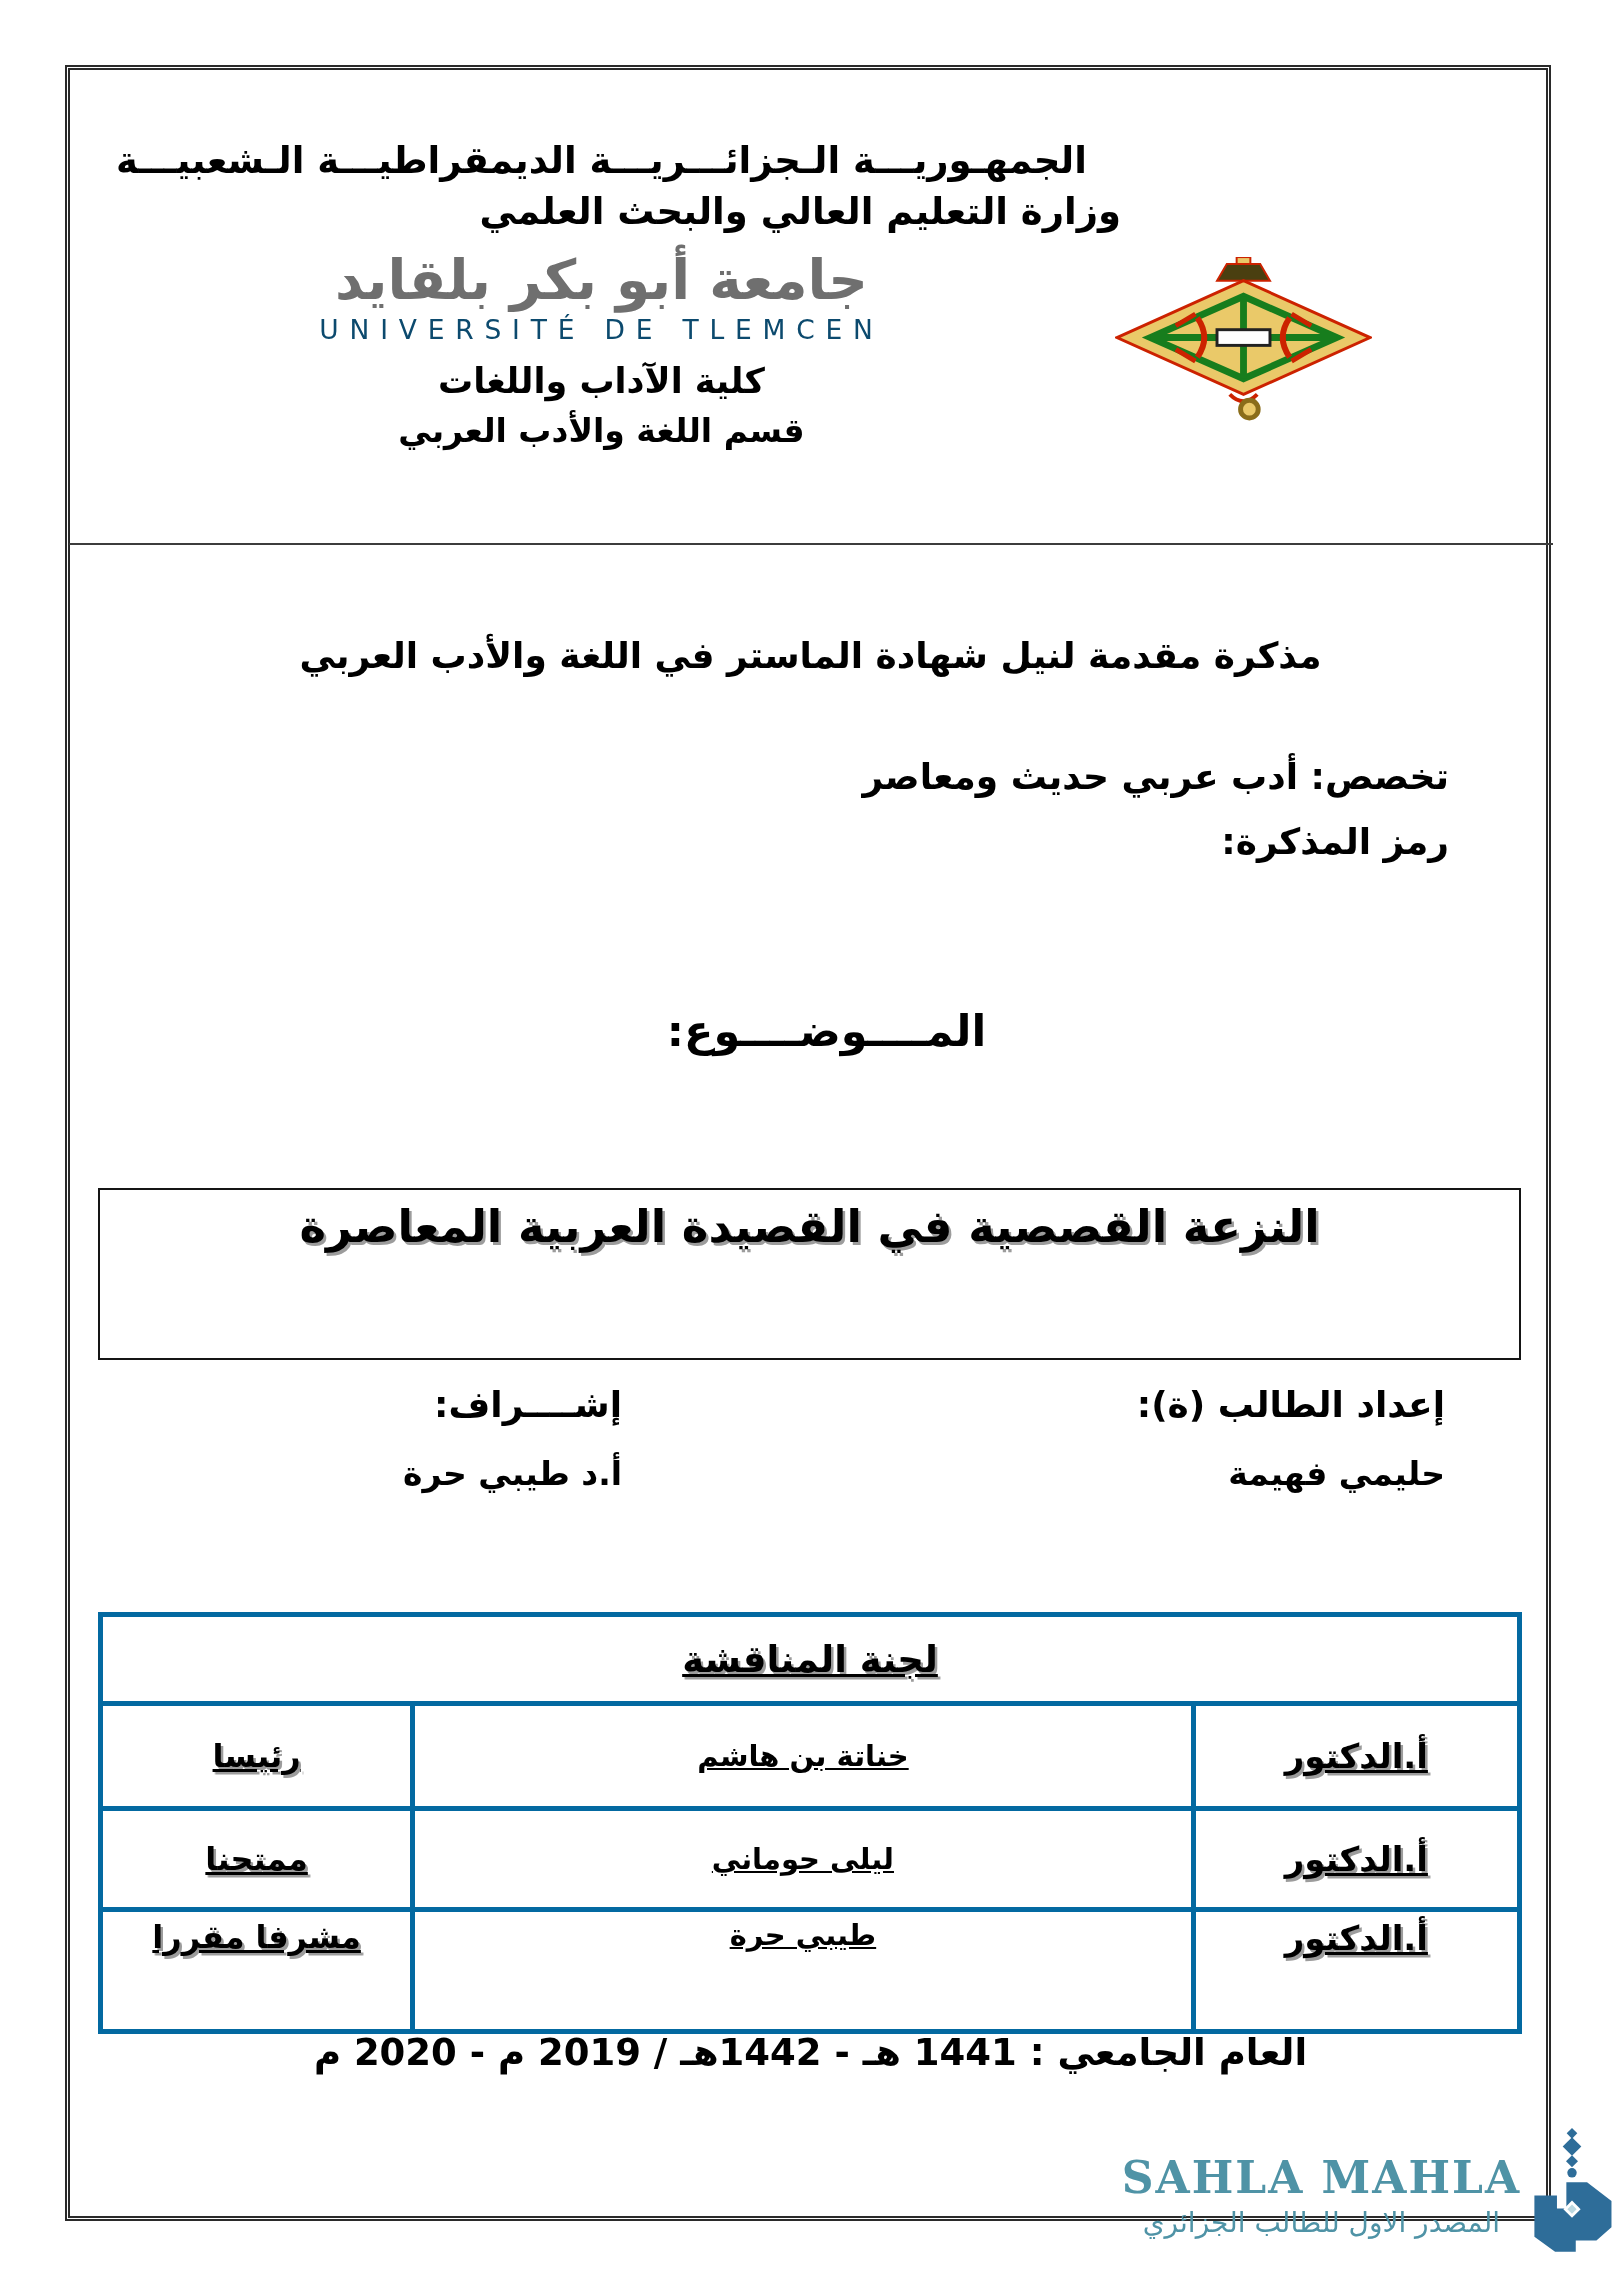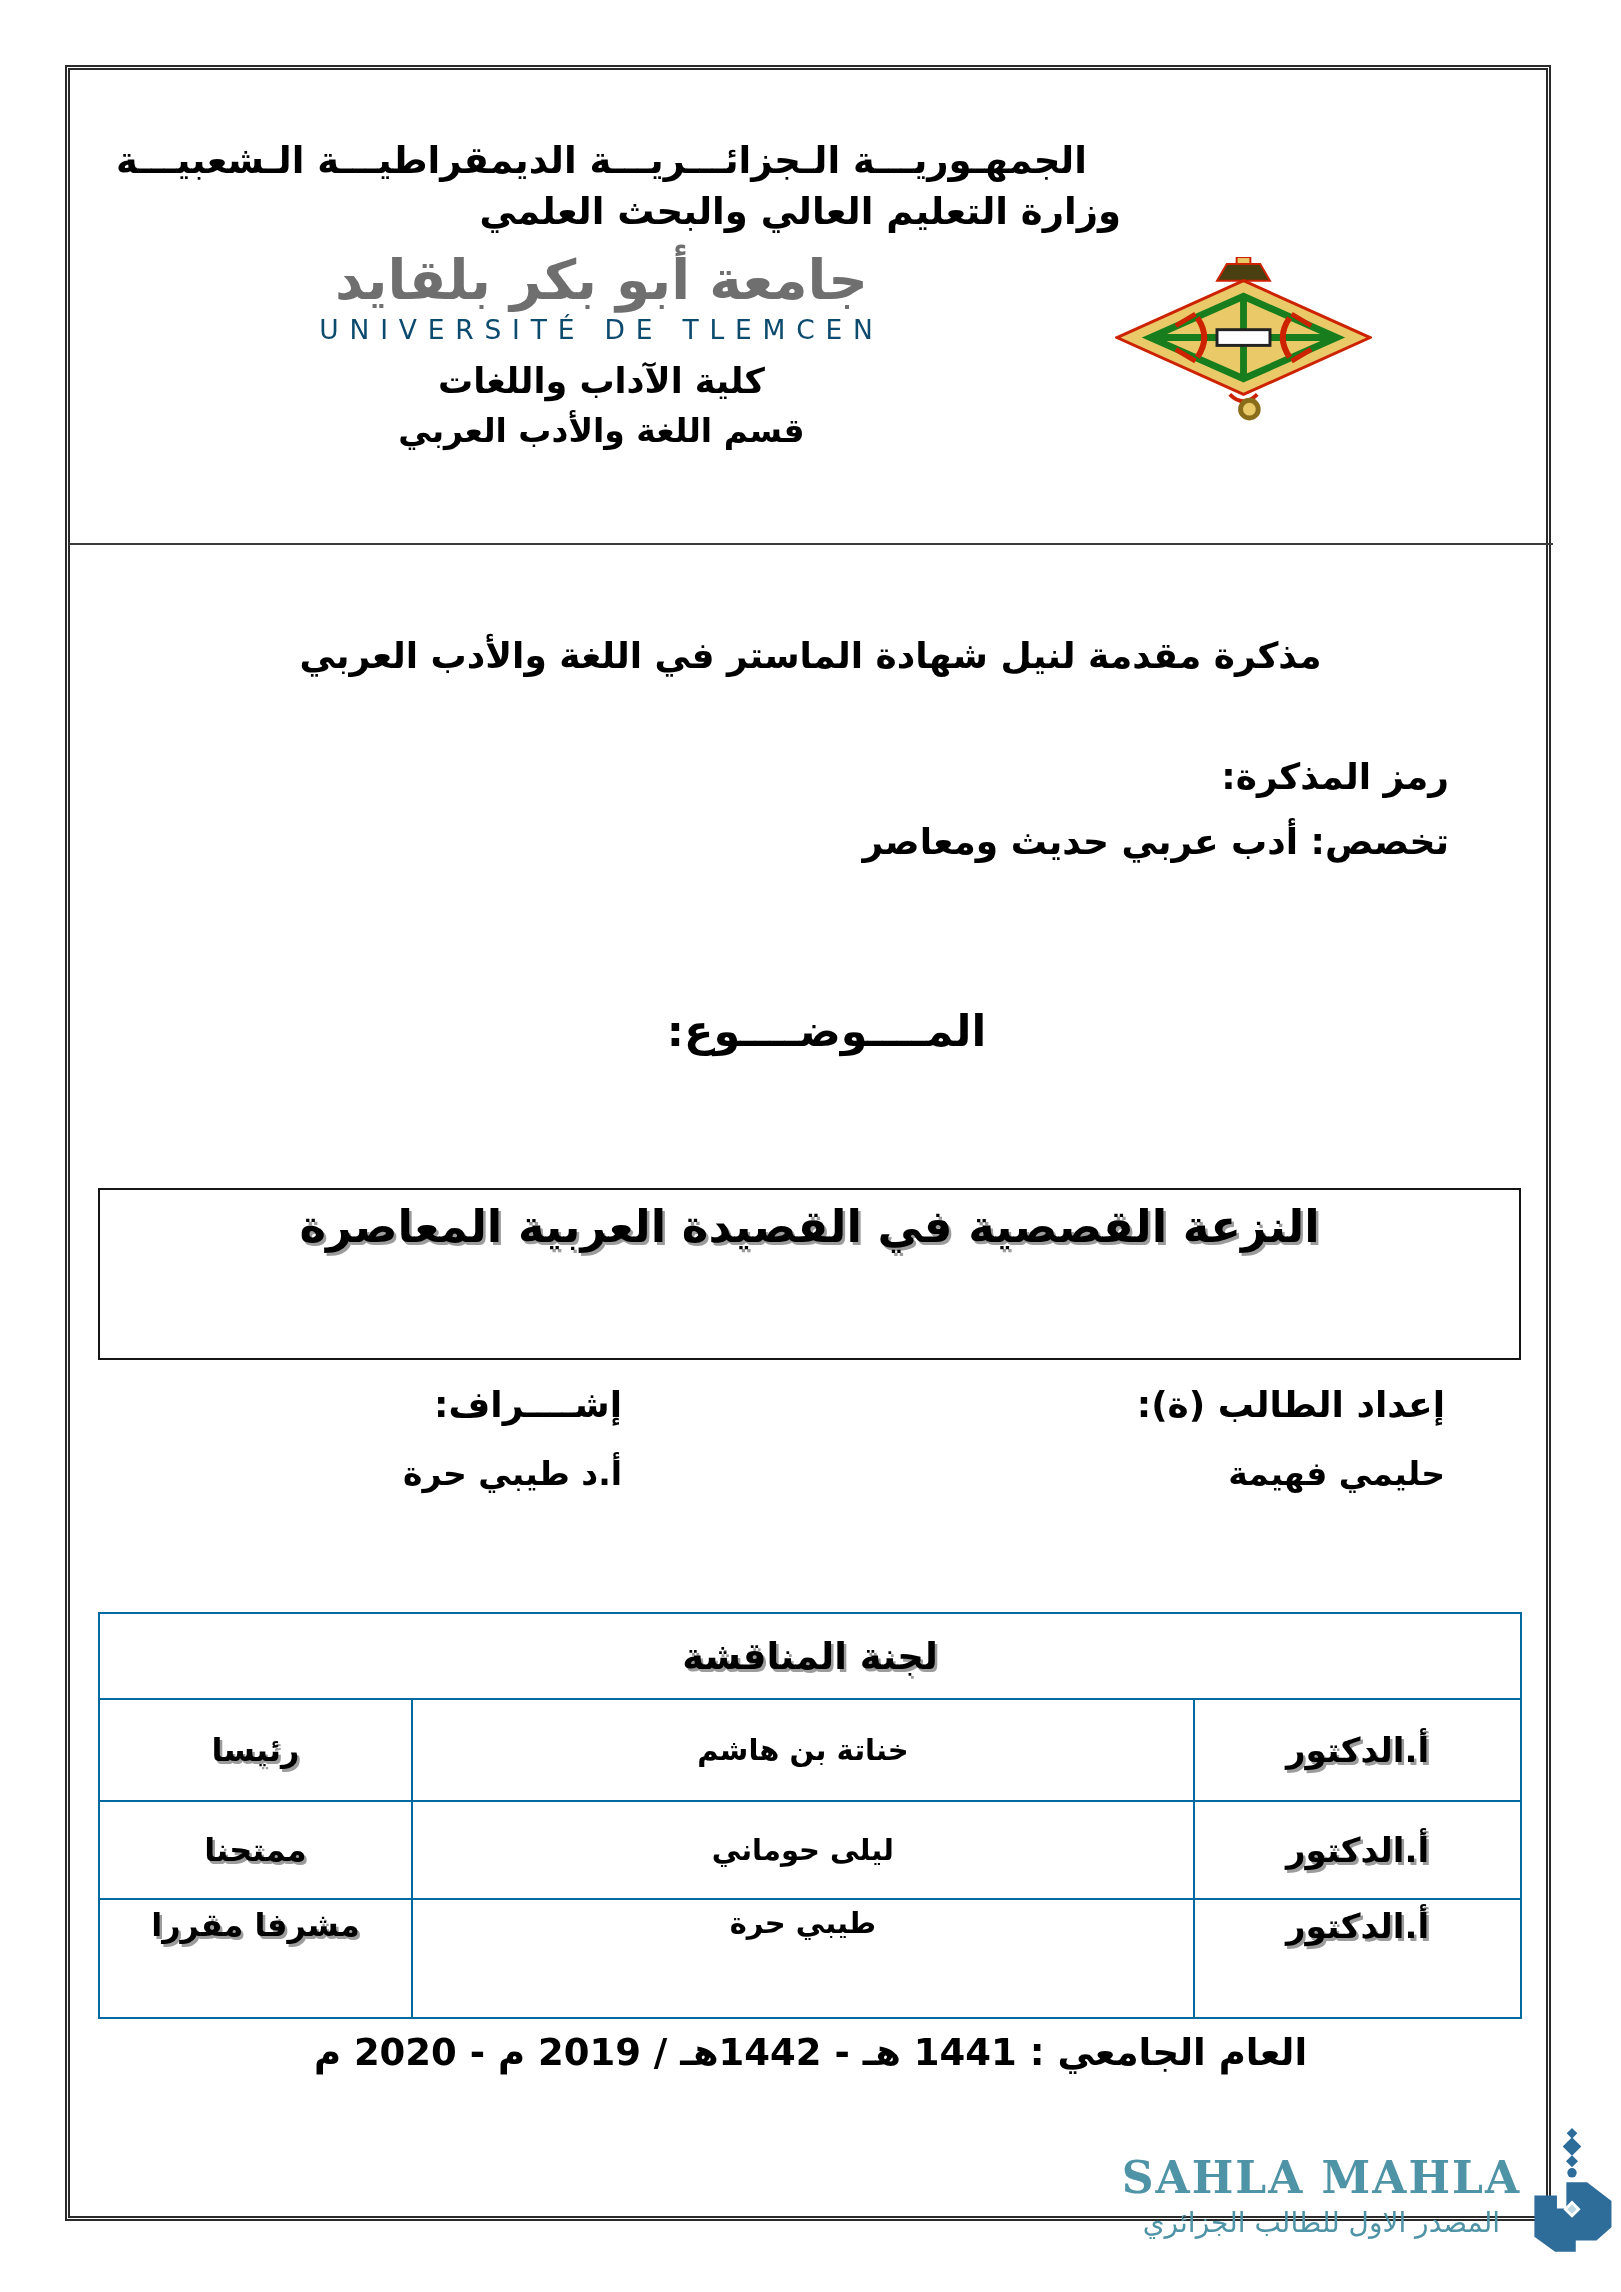--- a/index.html
+++ b/index.html
@@ -37,21 +37,21 @@
     border:2.9px solid #151515;box-sizing:border-box;}
   .subject-title{margin-top:9.8px;text-align:center;font-size:45px;font-weight:bold;}
 
   .prep-block{position:absolute;right:176px;top:1384px;text-align:right;}
   .sup-block{position:absolute;right:999px;top:1384px;text-align:right;}
   .person-label{font-size:36px;font-weight:bold;}
   .person-name{font-size:33px;font-weight:bold;margin-top:29px;}
 
   .committee-table{position:absolute;left:98px;top:1612px;width:1424px;
     border-collapse:collapse;direction:rtl;}
-  .committee-table th,.committee-table td{border:2px solid #0369a1;}
+  .committee-table th,.committee-table td{border:5px solid #0369a1;text-decoration:underline;}
   .committee-header{font-size:37px;font-weight:bold;height:82px;text-align:center;}
   .cell-title{font-size:34px;font-weight:bold;text-align:center;width:23%;}
   .cell-name{font-size:29px;font-weight:bold;text-align:center;width:55%;}
   .cell-role{font-size:32px;font-weight:bold;text-align:center;width:22%;border-radius:29px;}
   .row-1 td{height:98px;}
   .row-2 td{height:94px;}
   .row-3 td{height:110px;vertical-align:top;padding-top:6px;}
 
   .year-line{position:absolute;left:0;top:2031px;width:1621px;text-align:center;
     font-size:37px;font-weight:bold;}
@@ -91,22 +91,22 @@
     <path d="M117 140 q14 14 28 0" fill="none" stroke="#cc2200" stroke-width="4"></path>
     <circle cx="137" cy="155" r="9" style="fill:var(--emblem-gold,#eac969)" stroke="#8a6d1a" stroke-width="5"></circle>
   </svg>
 </div>
 
 <div class="divider"></div>
 
 <div class="memoir-line rtl">مذكرة مقدمة لنيل شهادة الماستر في اللغة والأدب العربي</div>
 
 <div class="spec-block rtl">
+  <div>تخصص: أدب عربي حديث ومعاصر</div>
   <div>رمز المذكرة:</div>
-  <div>تخصص: أدب عربي حديث ومعاصر</div>
 </div>
 
 <div class="subject-label rtl">المــــوضــــوع:</div>
 
 <div class="subject-box">
   <div class="subject-title rtl shadowed">النزعة القصصية في القصيدة العربية المعاصرة</div>
 </div>
 
 <div class="prep-block rtl">
   <div class="person-label">إعداد الطالب (ة):</div>

